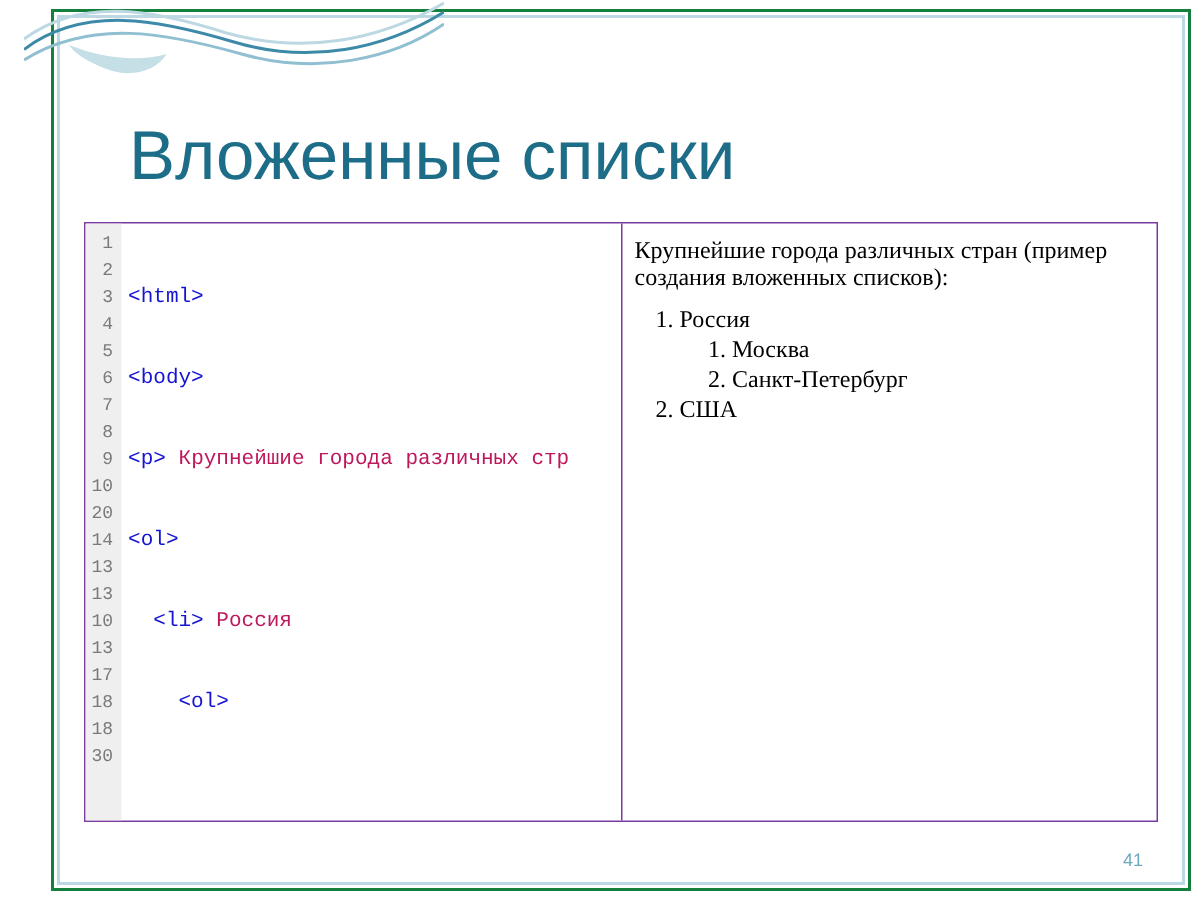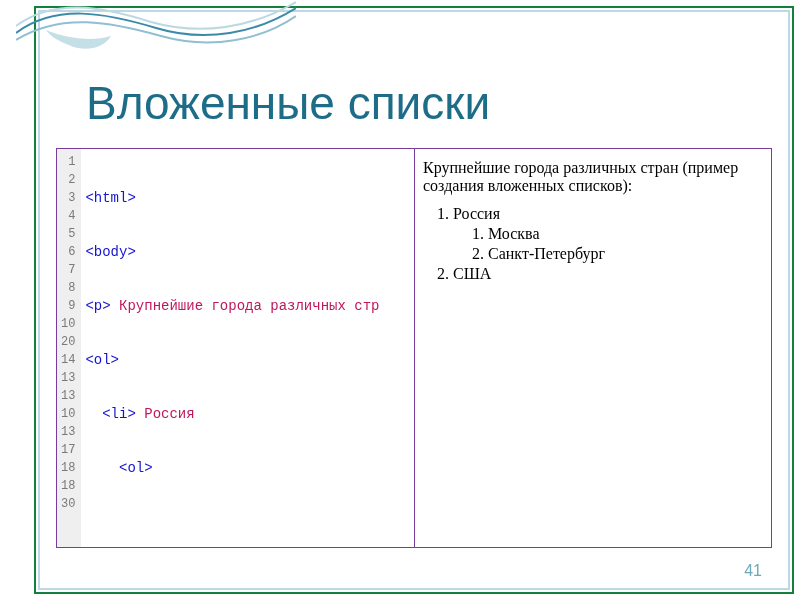--- a/index.html
+++ b/index.html
@@ -83,21 +83,21 @@
   }
   .render-col p { margin-bottom: 10px; }
   .render-col ol { padding-left: 30px; list-style: decimal; }
   .render-col ol ol { padding-left: 35px; }
   .render-col li { margin: 2px 0; }
 
   .page-num {
     position: absolute;
     bottom: 12px;
     right: 30px;
-    font-size: 16px;
+    font-size: 12px;
     color: #6da9bd;
     font-family: Arial, sans-serif;
   }
 </style>
 </head>
 <body>
 
 <div class="slide-frame">
 
   <div class="ornament">

